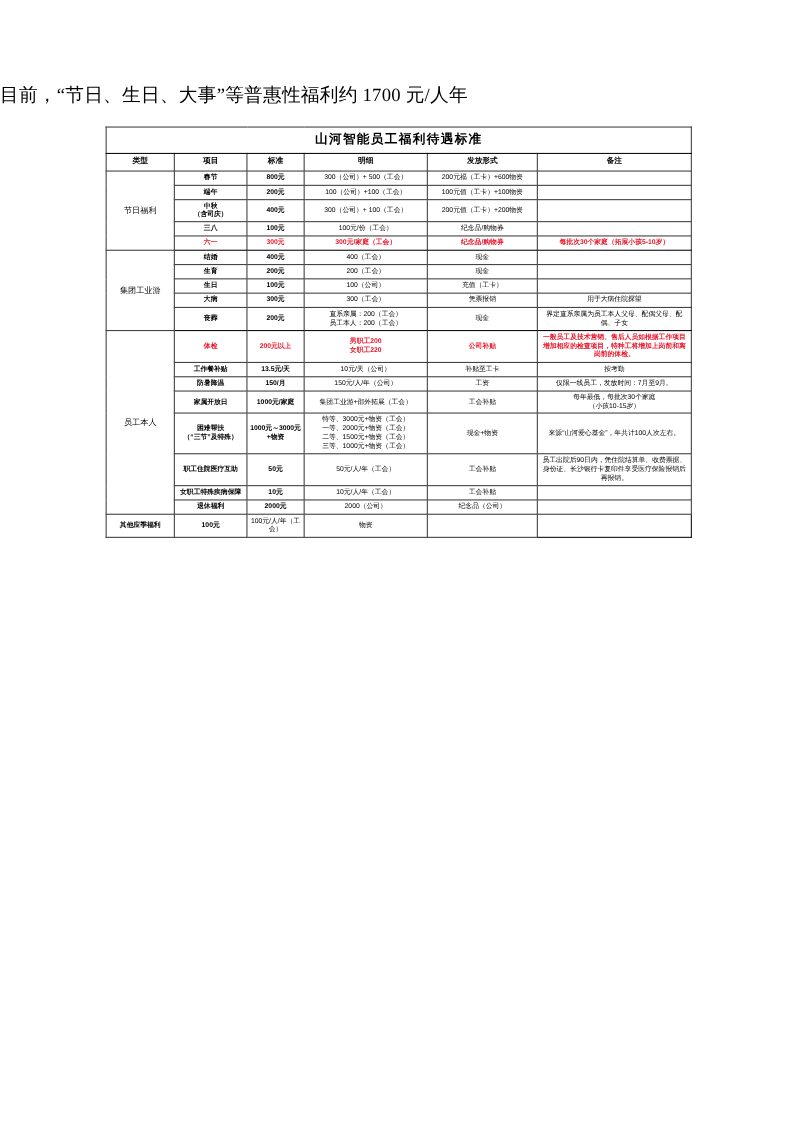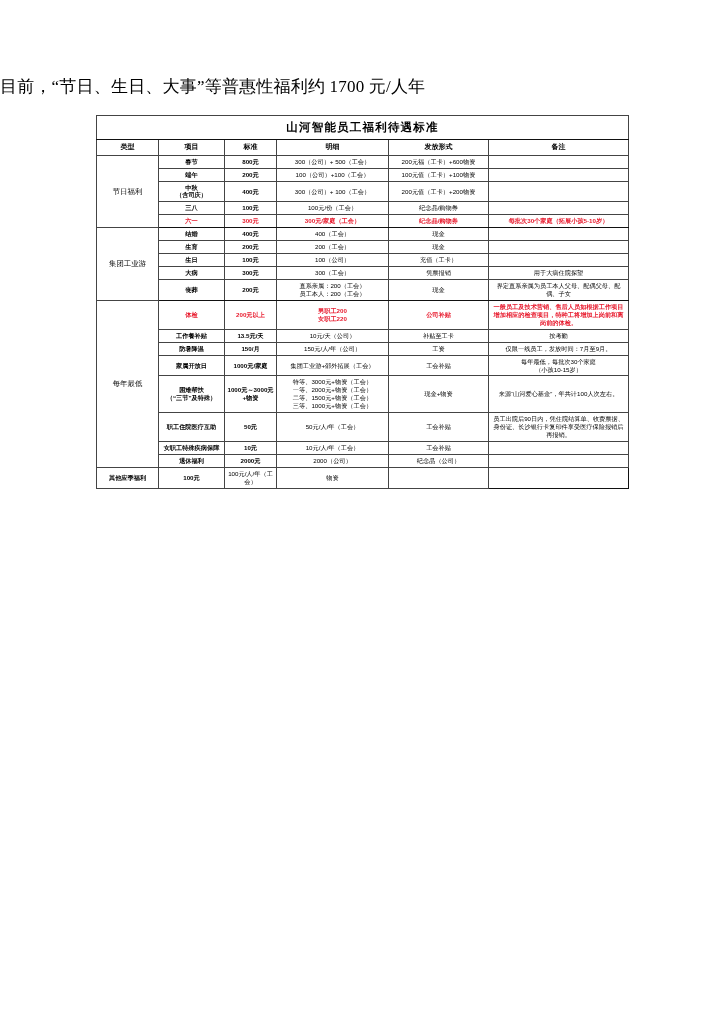--- a/index.html
+++ b/index.html
@@ -182,21 +182,21 @@
           </tr>
           <tr>
             <td class="bold multi nb">丧葬</td>
             <td class="bold multi nb">200元</td>
             <td class=" multi nb">直系亲属：200（工会）
 员工本人：200（工会）</td>
             <td class=" multi nb">现金</td>
             <td class="small-note multi nb">界定直系亲属为员工本人父母、配偶父母、配偶、子女</td>
           </tr>
           <tr>
-            <td class="cat-cell" rowspan="8">每年最低</td>
+            <td class="cat-cell" rowspan="8">员工本人</td>
             <td class="bold multi redbold">体检</td>
             <td class="bold multi redbold">200元以上</td>
             <td class=" multi redbold">男职工200
 女职工220</td>
             <td class=" multi redbold">公司补贴</td>
             <td class="small-note multi redbold">一般员工及技术营销、售后人员如根据工作项目增加相应的检查项目，特种工将增加上岗前和离岗前的体检。</td>
           </tr>
           <tr>
             <td class="bold multi">工作餐补贴</td>
             <td class="bold multi">13.5元/天</td>

